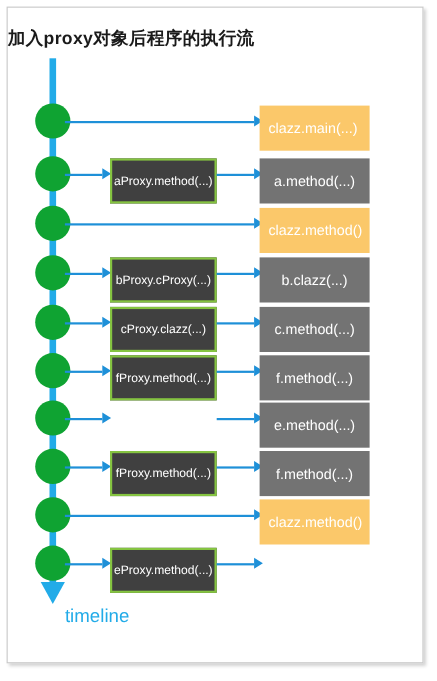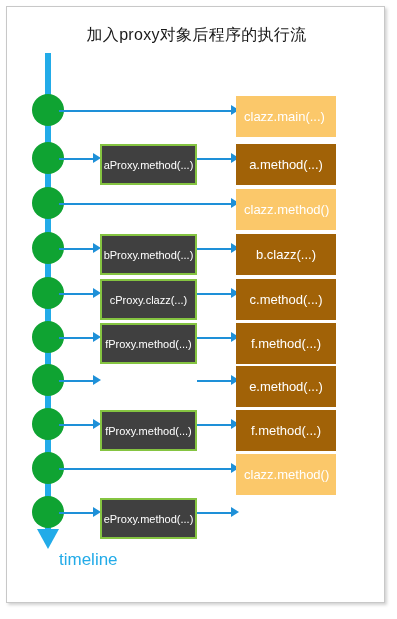--- a/index.html
+++ b/index.html
@@ -11,24 +11,24 @@
     position:absolute;left:6px;top:6px;
     width:379px;height:597px;
     background:#ffffff;
     border:1px solid #c8c8c8;
     box-shadow:2px 2px 3px rgba(0,0,0,0.18);
     box-sizing:border-box;
     overflow:hidden;
   }
   #title{
     position:absolute;left:0;top:18px;width:379px;
-    text-align:center;
     font-size:16px;color:#1a1a1a;
     letter-spacing:.3px;
     white-space:nowrap;
+    font-weight:bold;
   }
   
   #axis{
     position:absolute;
     left:38px;top:46px;
     width:6px;height:480px;
     background:#22ABE8;
   }
   #axis-arrow{
     position:absolute;
@@ -72,21 +72,21 @@
     white-space:nowrap;
   }
   .box.proxy{
     left:93px;width:97px;
     background:#404040;
     border:2px solid #85C441;
     font-size:11px;
   }
   .box.target{
     left:229px;width:100px;
-    background:#a16207;
+    background:#737373;
     font-size:13px;
   }
   .box.direct{
     left:229px;width:100px;
     background:#FBC86A;
     font-size:13px;
     justify-content:flex-start;
     padding-left:8px;
   }
   
@@ -127,21 +127,21 @@
       <div class="row" style="top: 180px;">
         <div class="node"></div>
         <div class="line long"></div>
         <div class="arrowhead long"></div>
         <div class="box direct">clazz.method()</div>
       </div>
       <div class="row" style="top: 225px;">
         <div class="node"></div>
         <div class="line short"></div>
         <div class="arrowhead short"></div>
-        <div class="box proxy">bProxy.method(...)</div>
+        <div class="box proxy">bProxy.cProxy(...)</div>
         <div class="line mid"></div>
         <div class="arrowhead mid"></div>
         <div class="box target">b.clazz(...)</div>
       </div>
       <div class="row" style="top: 270px;">
         <div class="node"></div>
         <div class="line short"></div>
         <div class="arrowhead short"></div>
         <div class="box proxy">cProxy.clazz(...)</div>
         <div class="line mid"></div>

